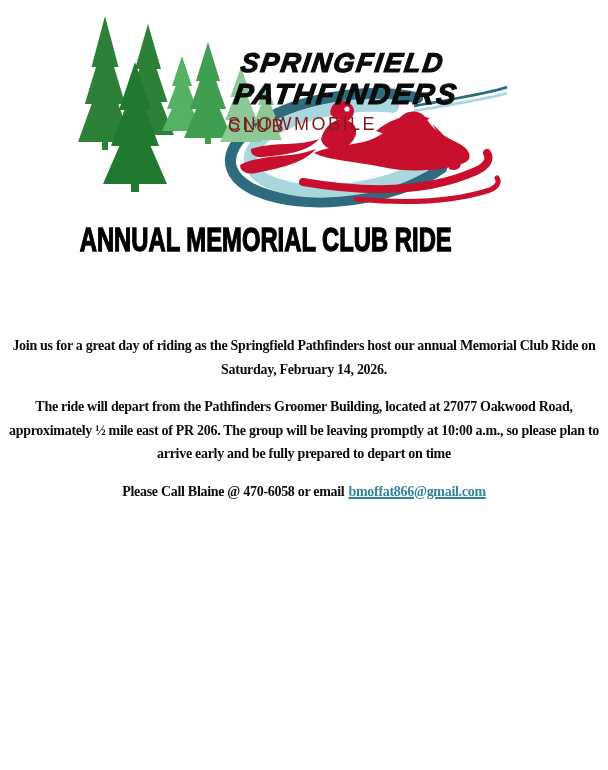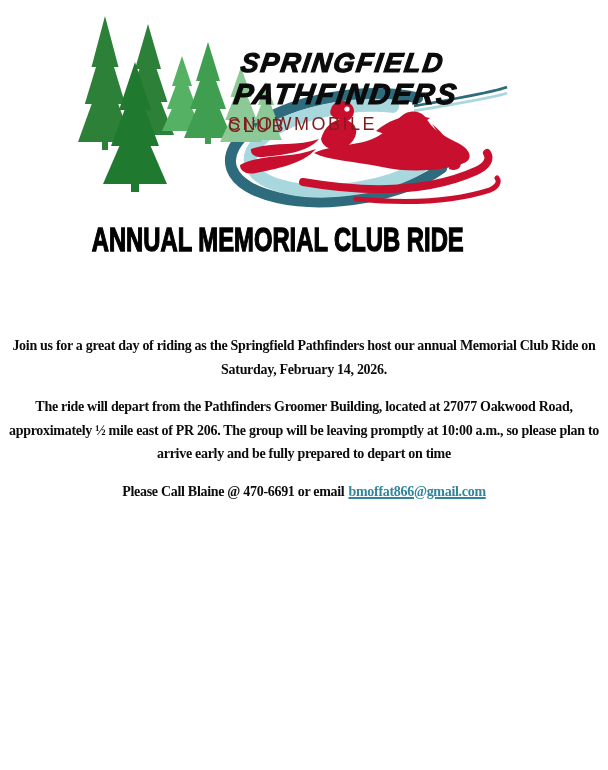--- a/index.html
+++ b/index.html
@@ -13,21 +13,21 @@
               font-family:"Liberation Sans",sans-serif;white-space:nowrap;
               transform:skewX(-8deg);-webkit-text-stroke:1.2px #0b0b0b;}
   .logo-title.l1{left:163px;top:36px;font-size:27px;letter-spacing:2px;}
   .logo-title.l2{left:156px;top:66px;font-size:29px;letter-spacing:2px;}
   .logo-sub{position:absolute;color:#7f1d1d;font-size:18px;
             letter-spacing:2.5px;white-space:nowrap;}
   .logo-sub.s1{left:150px;top:102px;}
   .logo-sub.s2{left:150px;top:104px;}
 
   
-  .heading{position:absolute;top:222px;left:0;width:532px;text-align:center;padding-left:12px;}
+  .heading{position:absolute;top:222px;left:0;width:532px;text-align:center;}
   .heading span{display:inline-block;font-weight:bold;font-size:34px;line-height:34px;
                 color:#000;transform:scaleX(0.70);-webkit-text-stroke:1.3px #000;
                 white-space:nowrap;}
 
   
   .bodycol{position:absolute;top:334px;left:2px;right:2px;text-align:center;}
   .bodycol p{font-family:"Liberation Serif",serif;font-weight:bold;color:#0c0c0c;
              font-size:14px;line-height:23.5px;letter-spacing:-0.3px;margin:0 0 14px;}
   .info-heading{font-weight:bold;font-size:15px;color:#0c0c0c;margin:20px 0 0;}
   .contact{font-weight:bold;font-size:16.5px;color:#0c0c0c;margin:17px 0 0;}
@@ -117,17 +117,17 @@
   <div class="heading">
     <span>ANNUAL MEMORIAL CLUB RIDE</span>
   </div>
 
   <div class="bodycol">
     <p>Join us for a great day of riding as the Springfield Pathfinders host our annual Memorial Club Ride on Saturday, February 14, 2026.</p>
     <p>The ride will depart from the Pathfinders Groomer Building, located at 27077 Oakwood Road, approximately ½ mile east of PR 206. The group will be leaving promptly at 10:00 a.m., so please plan to arrive early and be fully prepared to depart on time</p>
 
 
     <p class="contact">
-      <span class="prefix">Please Call Blaine @ 470-6691 or email</span><a class="email" href="#">bmoffat866@gmail.com</a>
+      <span class="prefix">Please Call Blaine @ 470-6058 or email</span><a class="email" href="#">bmoffat866@gmail.com</a>
     </p>
   </div>
 
 </div>
 
 </body></html>

